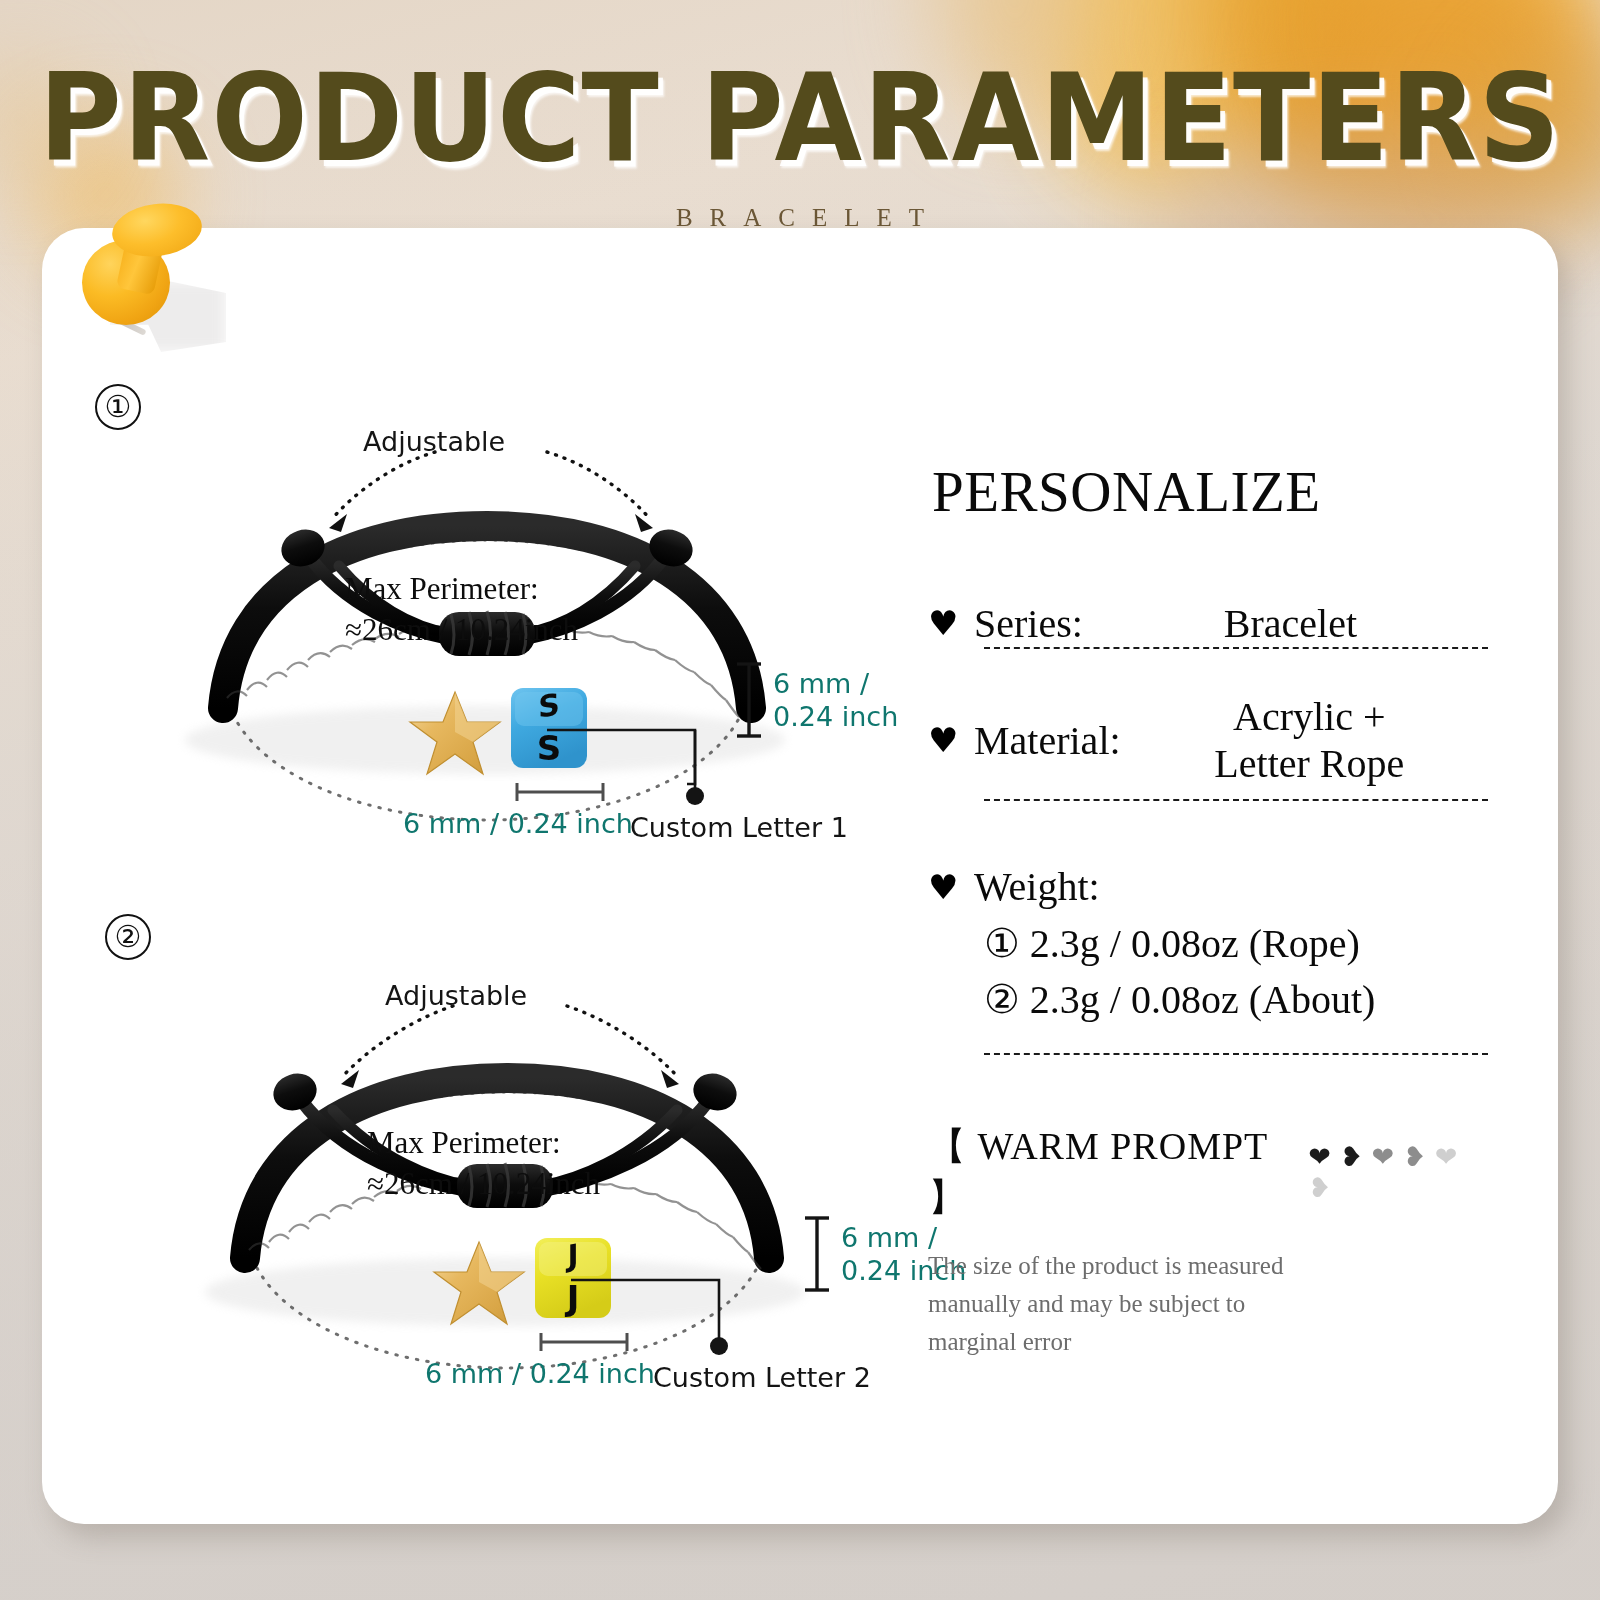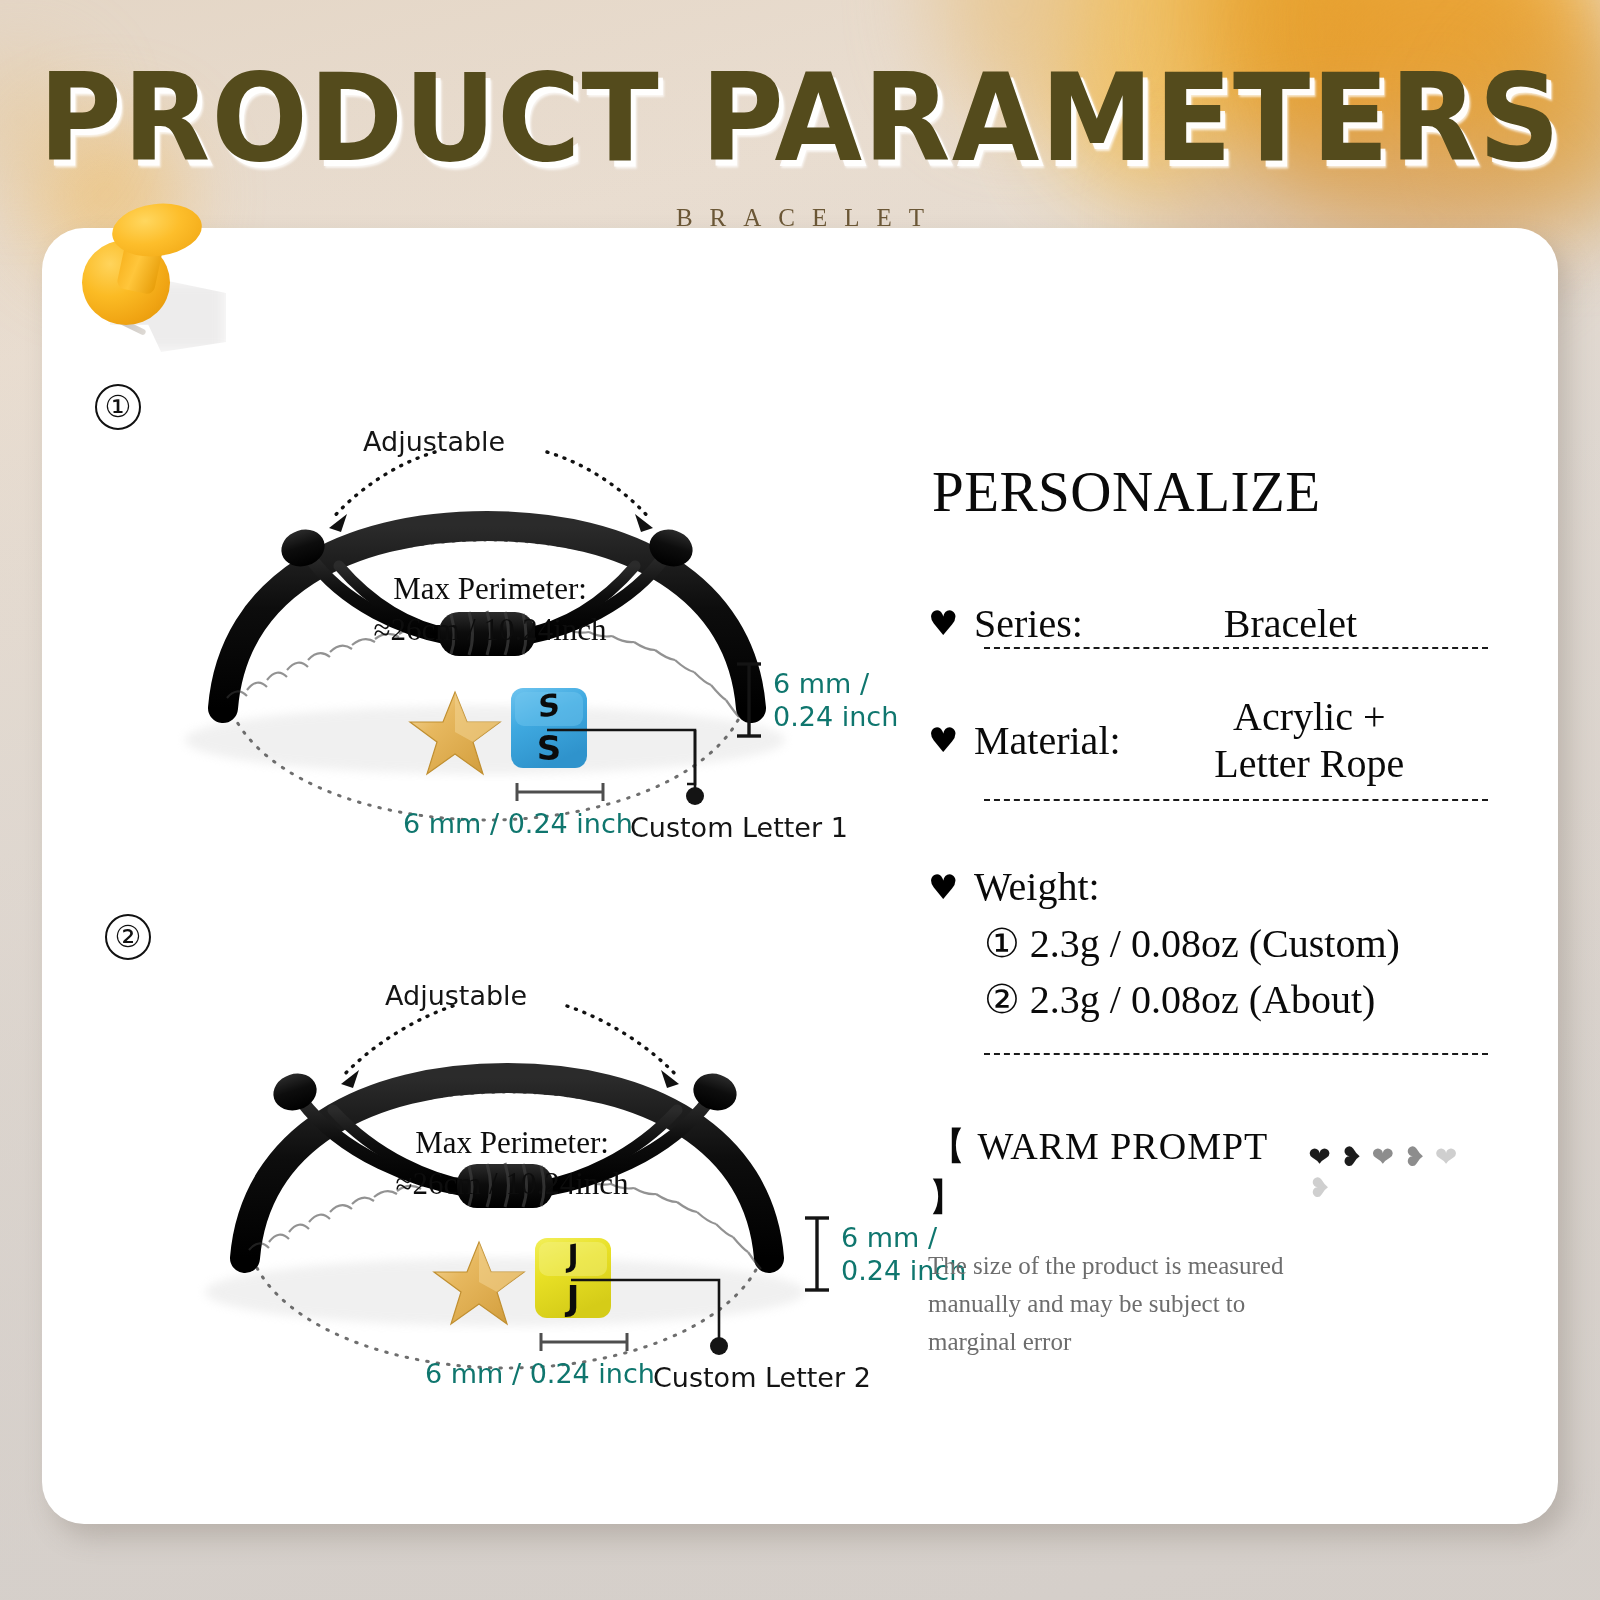--- a/index.html
+++ b/index.html
@@ -130,21 +130,21 @@
     color: #151515;
     white-space: nowrap;
   }
 
   .maxperim {
     position: absolute;
     font-family: "Liberation Serif", serif;
     font-size: 31px;
     line-height: 1.33;
     color: #0d0d0d;
-    text-align: center;
+    text-align: left;
     white-space: nowrap;
   }
 
   .meas-h-label, .meas-v-label {
     position: absolute;
     font-family: "DejaVu Sans", sans-serif;
     font-size: 27px;
     color: #0f766e;
     white-space: nowrap;
   }
@@ -549,21 +549,21 @@
         </div>
         <div class="dashed" style="margin-top:12px;"></div>
       </div>
 
       <div class="weight-block">
         <div class="weight-head">
           <span class="heart-b">♥</span>
           <span class="spec-key">Weight:</span>
         </div>
         <div class="weight-lines">
-          <div>① 2.3g / 0.08oz (Custom)</div>
+          <div>① 2.3g / 0.08oz (Rope)</div>
           <div>② 2.3g / 0.08oz (About)</div>
         </div>
         <div class="dashed" style="margin-top:26px;"></div>
       </div>
 
     </div>
 
     <div class="warm">
       <div class="warm-title">
         <span>【 WARM PROMPT 】</span>

